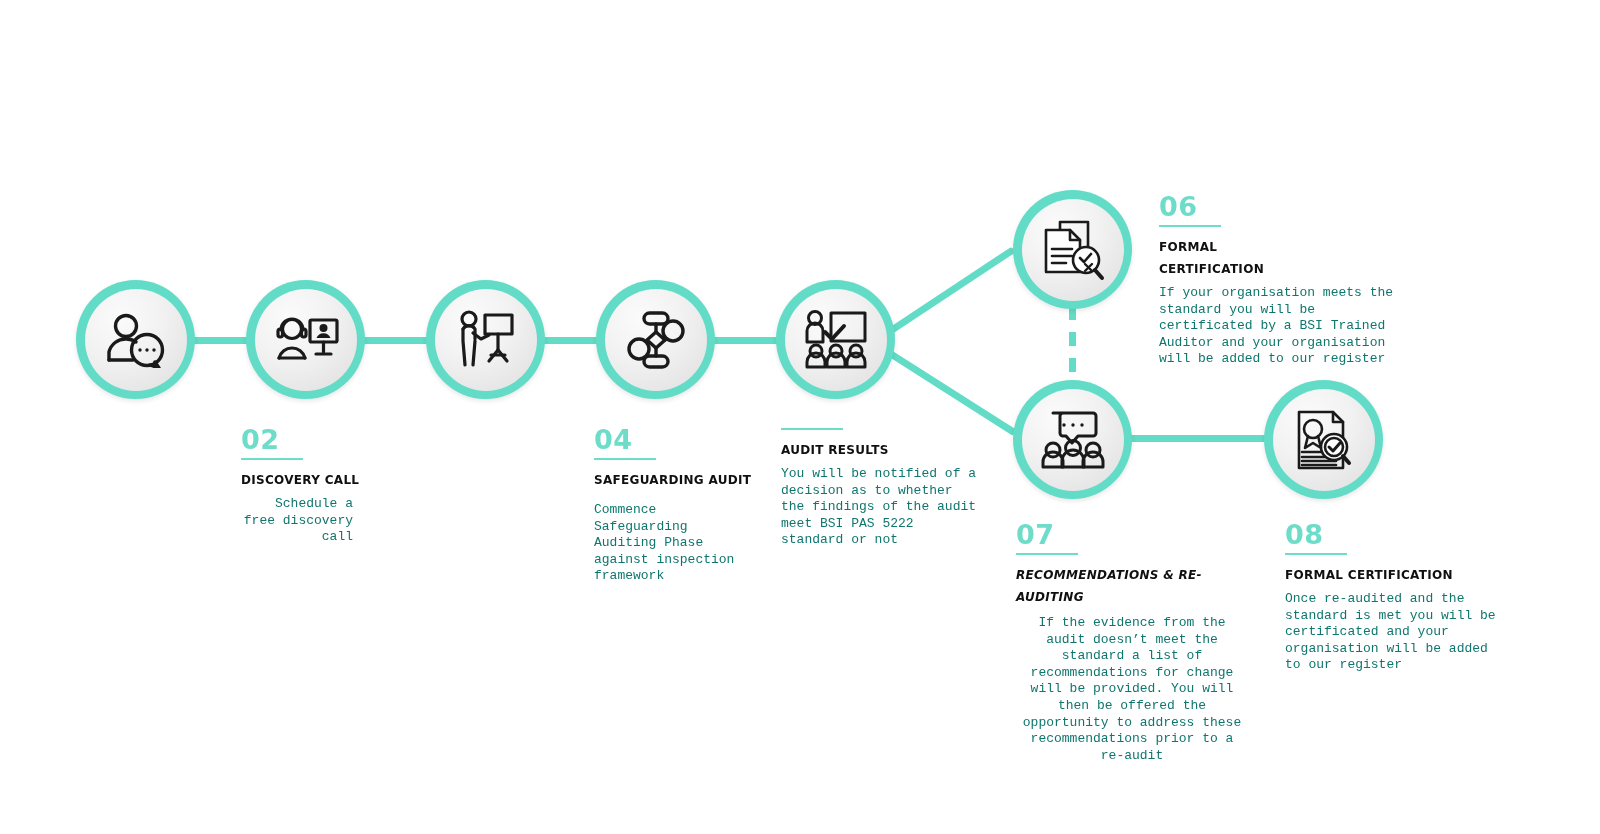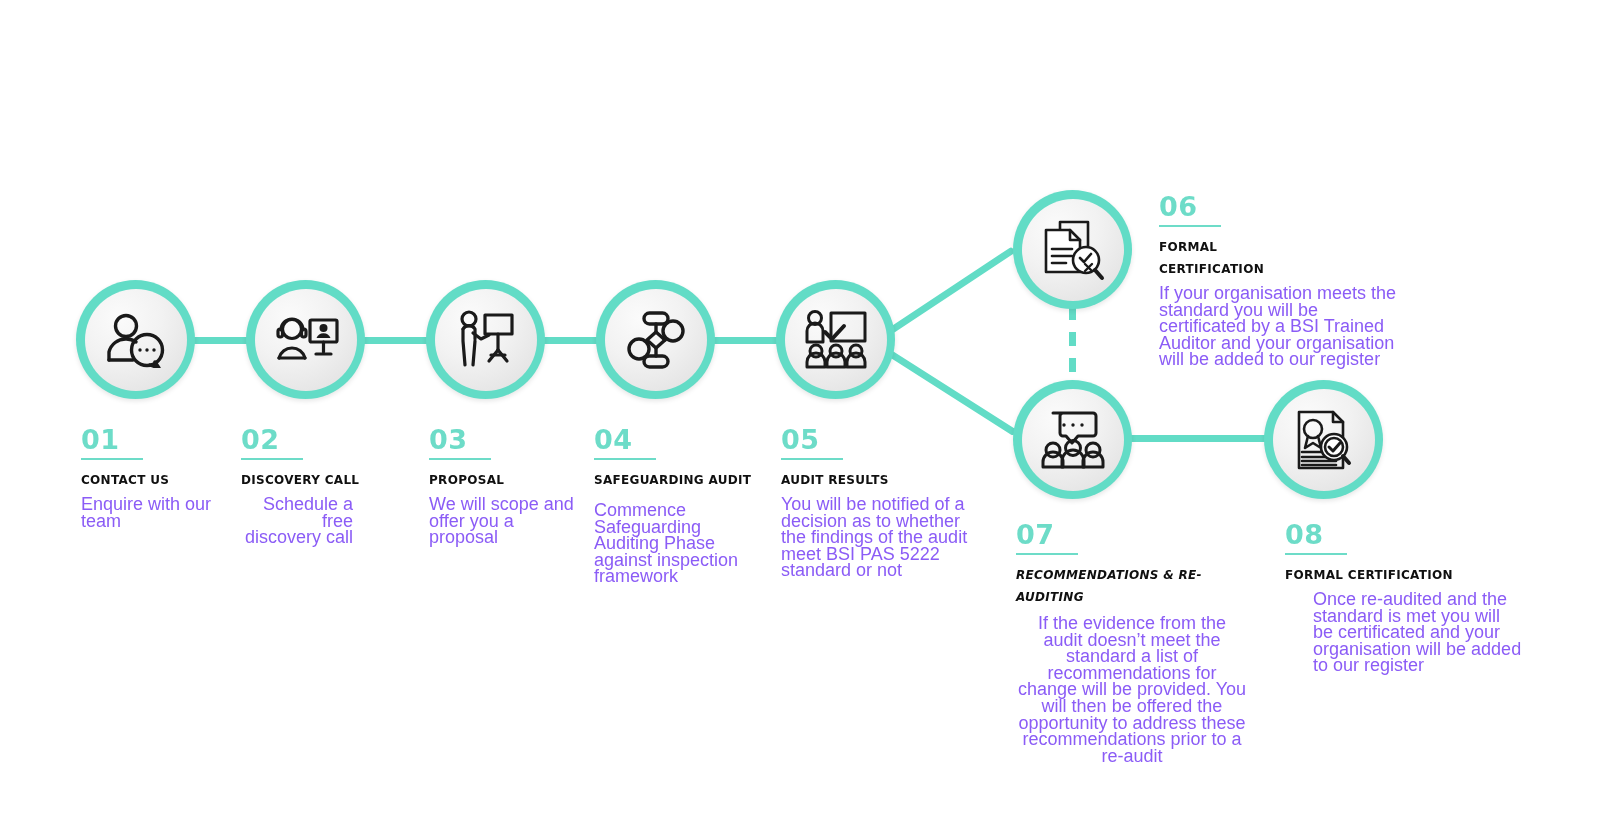--- a/index.html
+++ b/index.html
@@ -71,24 +71,24 @@
   .title {
     font-family: "DejaVu Sans", sans-serif;
     font-weight: bold;
     font-size: 12px;
     line-height: 22px;
     letter-spacing: 0.3px;
     color: #101010;
     margin-bottom: 5px;
   }
   .desc {
-    font-family: Liberation Sans, sans-serif;
-    font-size: 18px;
+    font-family: Liberation Mono, monospace;
+    font-size: 13px;
     line-height: 16.6px;
-    color: #8b5cf6;
+    color: #0f766e;
   }
 </style>
 </head>
 <body>
 
 <div id="stage">
 
   <div class="line line-h" style="left:192px; top:337px; width:64px;"></div>
   <div class="line line-h" style="left:352px; top:337px; width:84px;"></div>
   <div class="line line-h" style="left:532px; top:337px; width:84px;"></div>
@@ -246,50 +246,37 @@
           <path d="M9 56 h34"></path>
           <circle cx="41" cy="38" r="13" fill="#ffffff"></circle>
           <circle cx="41" cy="38" r="9"></circle>
           <path d="M36 38 l4 4 7 -8" stroke-width="3"></path>
           <path d="M50 47 l6 7" stroke-width="4"></path>
         </svg>
       </span>
     </div>
   </div>
 
-  <div class="block" style="left:81px; top:425px; width:150px;">
-    <div class="num">01</div>
-    <div class="num-rule"></div>
-    <div class="title">CONTACT US</div>
-    <div class="desc">Enquire with our team</div>
-  </div>
 
   <div class="block" style="left:241px; top:425px; width:175px;">
     <div class="num">02</div>
     <div class="num-rule"></div>
     <div class="title">DISCOVERY CALL</div>
     <div class="desc" style="width:112px;text-align:right;">Schedule a free discovery call</div>
   </div>
 
-  <div class="block" style="left:429px; top:425px; width:160px;">
-    <div class="num">03</div>
-    <div class="num-rule"></div>
-    <div class="title">PROPOSAL</div>
-    <div class="desc" style="width:153px;">We will scope and offer you a proposal</div>
-  </div>
 
   <div class="block" style="left:594px; top:425px; width:160px;">
     <div class="num">04</div>
     <div class="num-rule"></div>
     <div class="title" style="width:160px;">SAFEGUARDING AUDIT</div>
     <div class="desc" style="width:160px;margin-top:11px;">Commence Safeguarding Auditing Phase against inspection framework</div>
   </div>
 
   <div class="block" style="left:781px; top:425px; width:205px;">
-    <div class="num">05</div>
     <div class="num-rule"></div>
     <div class="title">AUDIT RESULTS</div>
     <div class="desc" style="width:200px;">You will be notified of a decision as to whether the findings of the audit meet BSI PAS 5222 standard or not</div>
   </div>
 
   <div class="block" style="left:1159px; top:150px; width:255px;margin-top:42px;">
     <div class="num">06</div>
     <div class="num-rule"></div>
     <div class="title" style="width:145px;">FORMAL CERTIFICATION</div>
     <div class="desc" style="width:248px;">If your organisation meets the standard you will be certificated by a BSI Trained Auditor and your organisation will be added to our register</div>
@@ -299,16 +286,16 @@
     <div class="num">07</div>
     <div class="num-rule"></div>
     <div class="title" style="width:215px;font-style:italic;">RECOMMENDATIONS &amp; RE-AUDITING</div>
     <div class="desc" style="width:232px; margin-top:7px;text-align:center;">If the evidence from the audit doesn’t meet the standard a list of recommendations for change will be provided. You will then be offered the opportunity to address these recommendations prior to a re-audit</div>
   </div>
 
   <div class="block" style="left:1285px; top:520px; width:240px;">
     <div class="num">08</div>
     <div class="num-rule"></div>
     <div class="title" style="width:240px;">FORMAL CERTIFICATION</div>
-    <div class="desc" style="width:212px;margin-left:28px;">Once re-audited and the standard is met you will be certificated and your organisation will be added to our register</div>
+    <div class="desc" style="width:212px;">Once re-audited and the standard is met you will be certificated and your organisation will be added to our register</div>
   </div>
 
 </div>
 
 </body></html>

